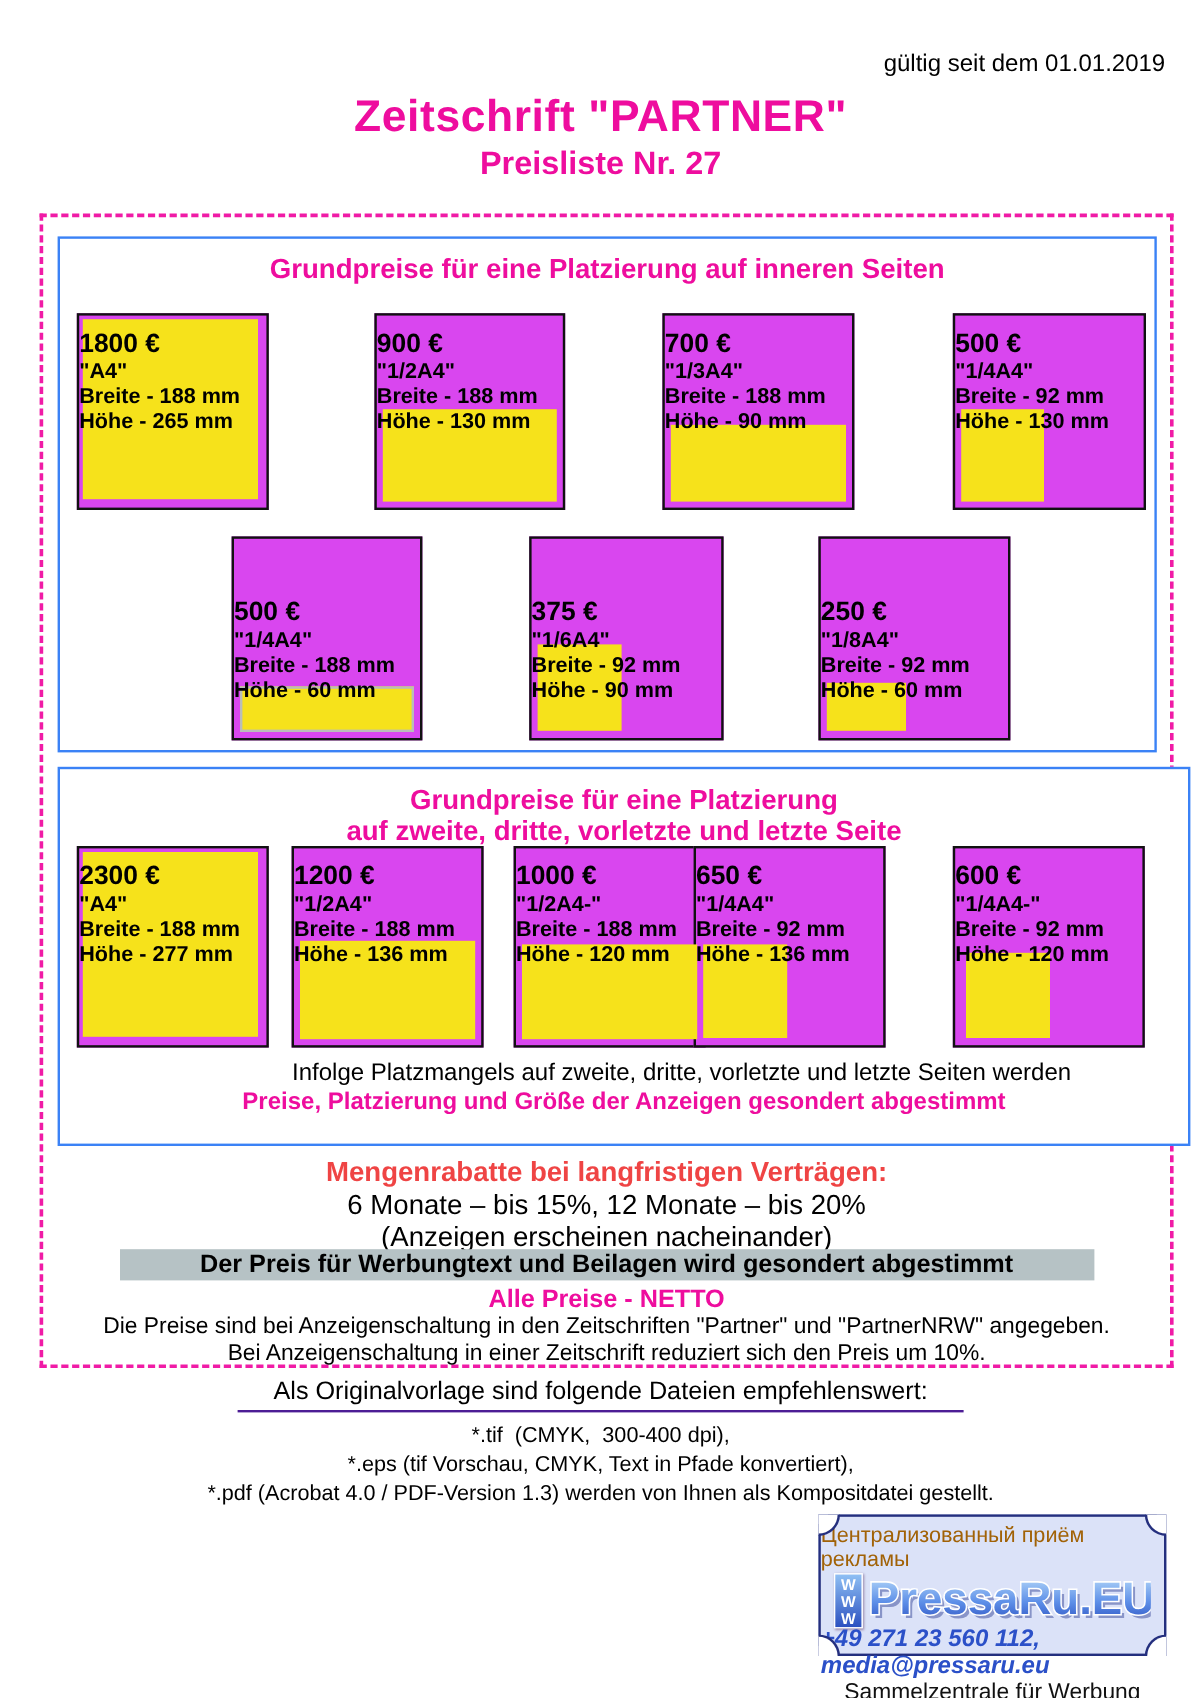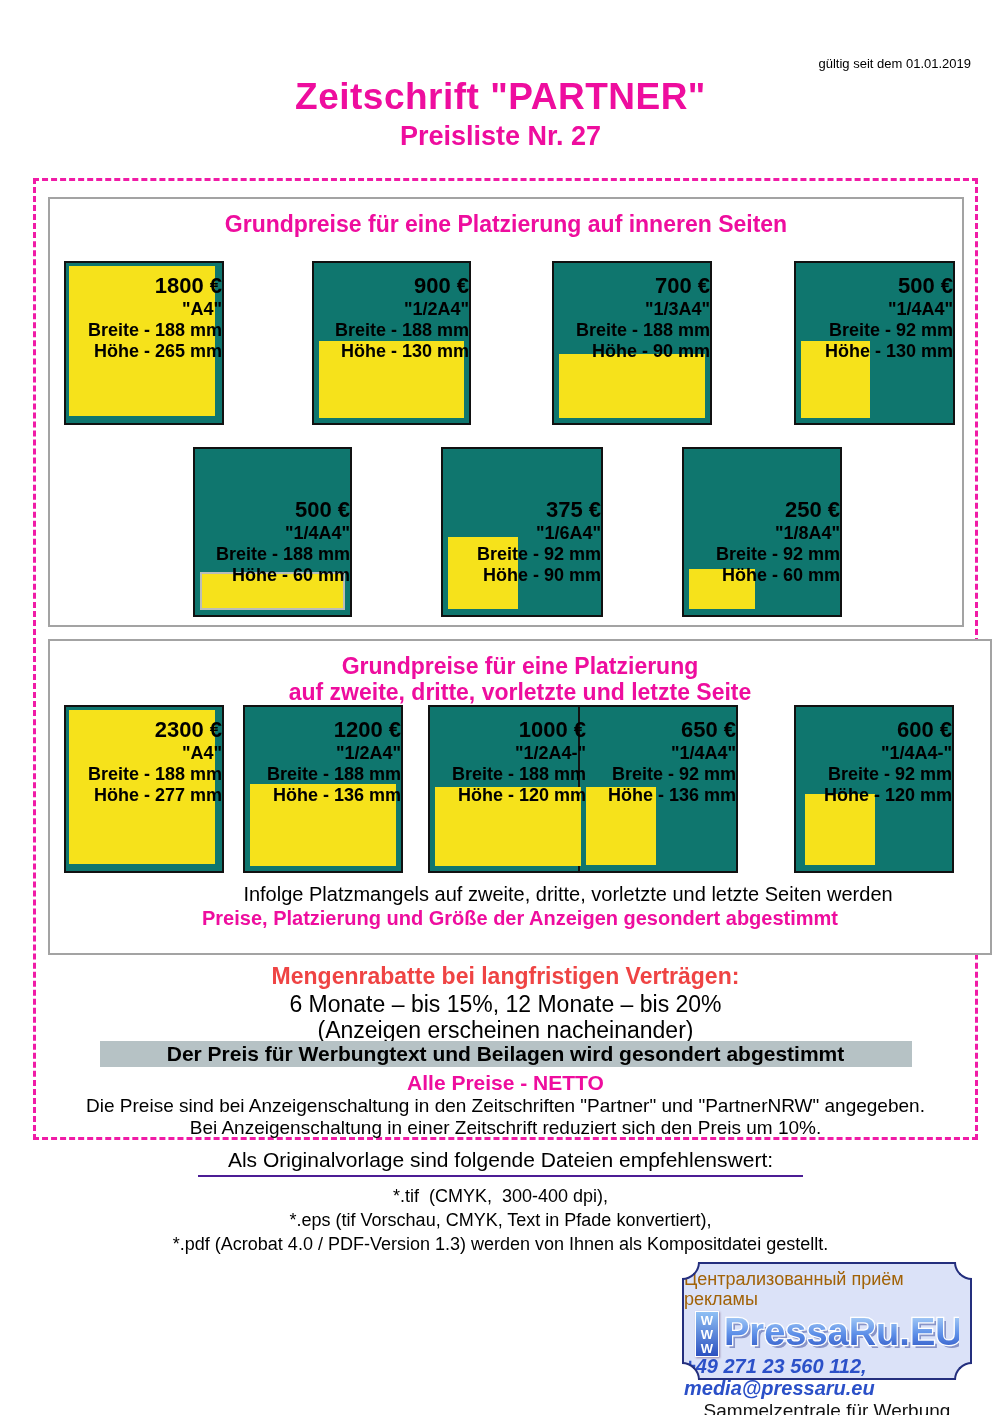--- a/index.html
+++ b/index.html
@@ -5,36 +5,36 @@
   html,body { margin:0; padding:0; }
   body {
     width:1001px; height:1415px; position:relative;
     background:#ffffff; font-family:"Liberation Sans", sans-serif; color:#000;
     overflow:hidden;
   }
   .abs { position:absolute; }
   .ctr { left:0; width:100%; text-align:center; }
 
   
-  .date { top:56px; right:30px; font-size:13px; }
+  .date { top:42px; right:30px; font-size:20px; }
   .title { top:76px; font-size:37px; font-weight:bold; color:#ee0d9e; letter-spacing:0.5px; }
   .subtitle { top:121px; font-size:27px; font-weight:bold; color:#ee0d9e; }
 
   
   .frame { left:33px; top:178px; width:939px; height:956px; border:3px dashed #f01ba6; }
 
   
-  .sec { position:absolute; left:12px; width:912px; border:2px solid #a3a3a3; background:#fff; }
+  .sec { position:absolute; left:12px; width:912px; border:2px solid #3b82f6; background:#fff; }
   .sec1 { top:16px; height:426px; }
   .sec2 { top:458px; height:312px;padding-left:28px; }
   .sec-head { position:absolute; top:12px; left:0; width:100%; text-align:center;
               font-size:23px; font-weight:bold; color:#ee0d9e; line-height:26px; }
 
   
-  .adbox { position:absolute; border:2px solid #111; background:#0f766e; text-align:right; }
+  .adbox { position:absolute; border:2px solid #111; background:#d946ef; text-align:left; }
   .r1 { top:62px;  height:160px; }
   .r2 { top:248px; height:166px; }
   .c  { top:64px;  height:164px; }
   .adtext { position:relative; z-index:2; padding-top:10px; font-weight:bold; }
   .adprice { font-size:22px; line-height:26px; }
   .adline  { font-size:18px; line-height:21px; }
   .yellow { position:absolute; z-index:1; background:#f6e21b; }
 
   .b1 { left:14px;  width:156px; }
   .b2 { left:262px; width:155px; }

